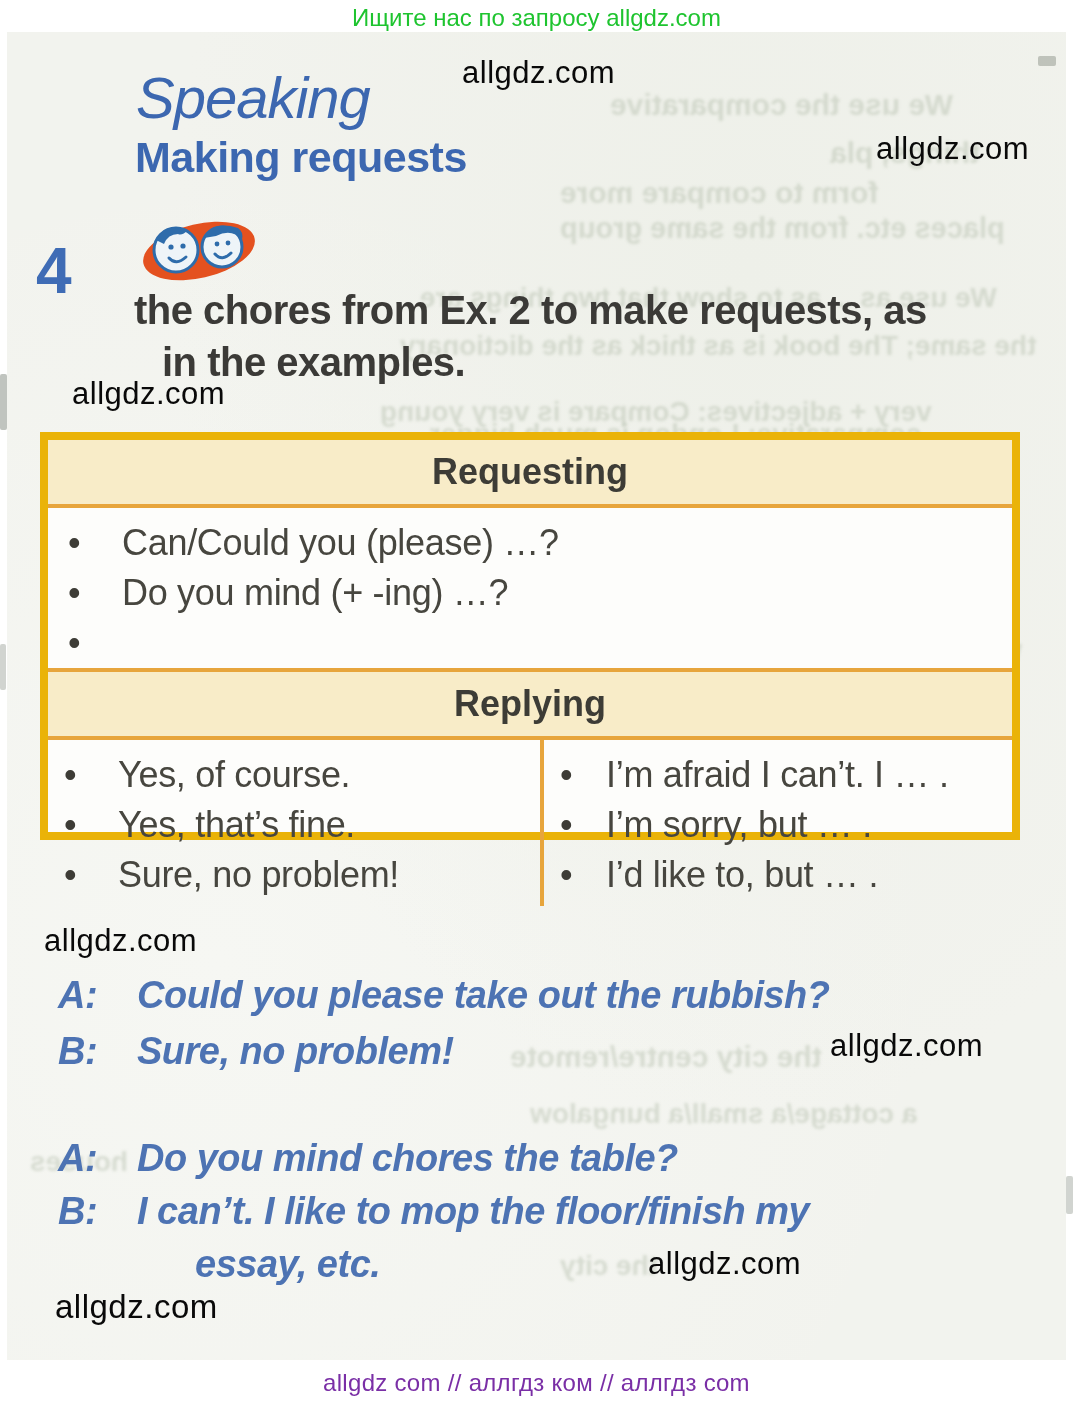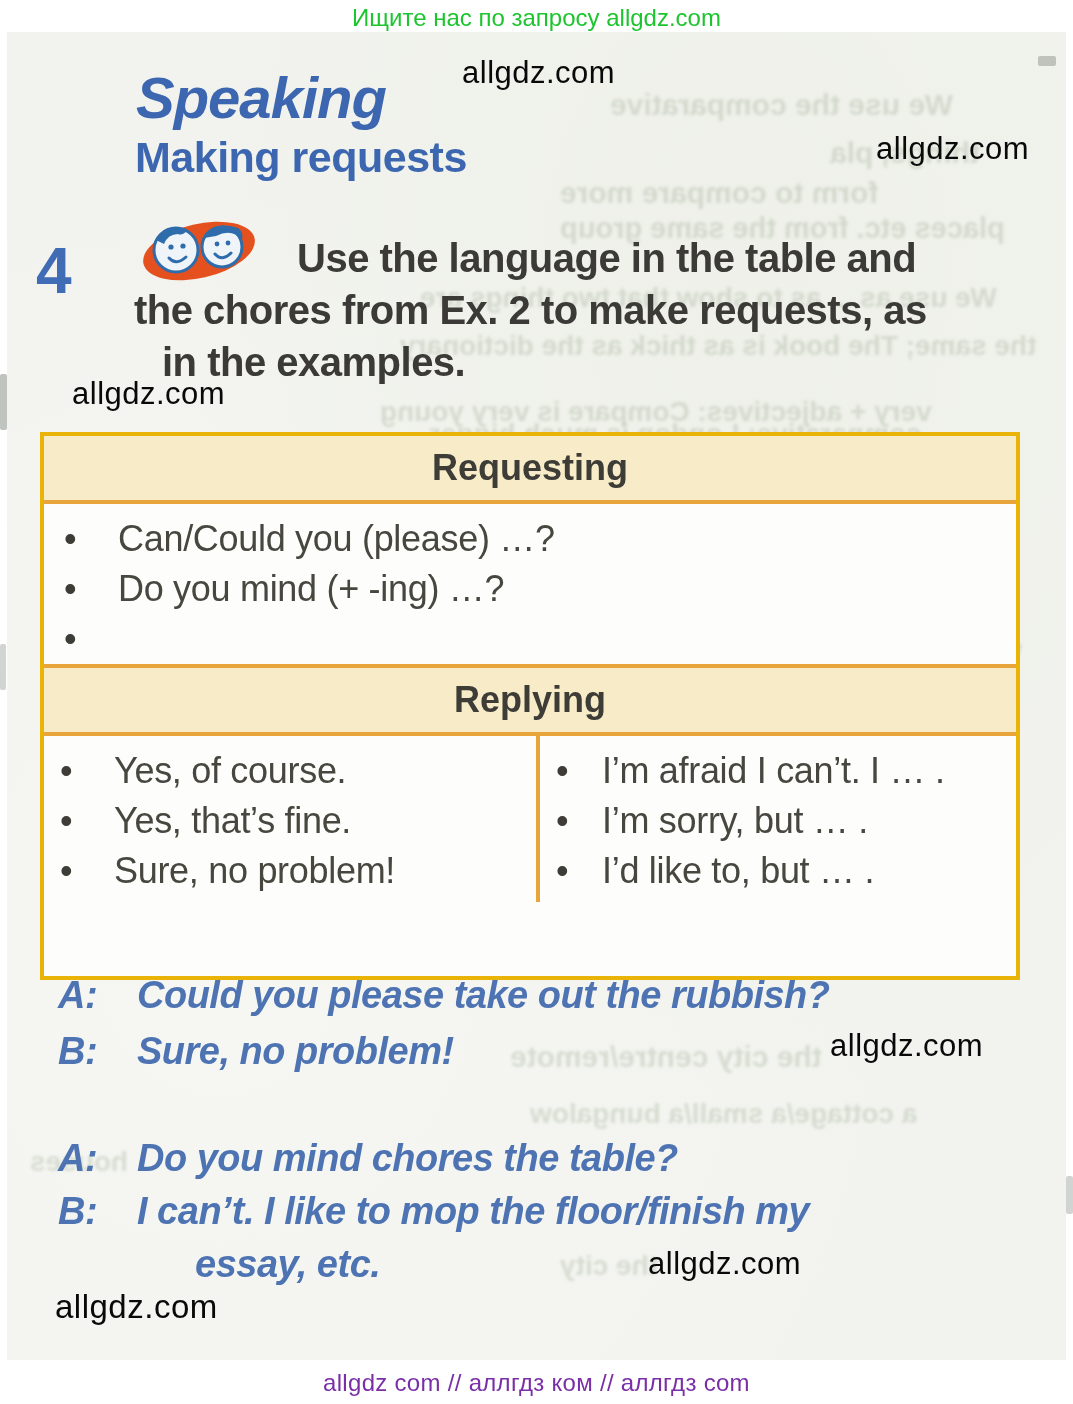--- a/index.html
+++ b/index.html
@@ -12,32 +12,32 @@
   
   .bleed{position:absolute;transform:scaleX(-1);filter:blur(1.6px);opacity:.5;color:#b9c2b1;
          font-weight:700;white-space:nowrap;}
   .bleed.strong{opacity:.6;color:#aab5a4;}
   
   .banner{position:absolute;left:0;top:4px;width:1073px;text-align:center;font-size:24px;
           font-weight:500;}
   
   .wm{position:absolute;color:#090909;font-size:31px;letter-spacing:.5px;white-space:nowrap;}
   
-  .h-title{position:absolute;left:136px;top:64px;font-size:58px;font-weight:700;font-style:italic;
+  .h-title{position:absolute;left:136px;top:64px;font-size:58px;font-weight:400;font-style:italic;
            letter-spacing:-1px;}
   .h-sub{position:absolute;left:135px;top:133px;font-size:43px;font-weight:700;letter-spacing:-.5px;}
   
   .ex-num{position:absolute;left:36px;top:234px;font-size:64px;font-weight:700;}
   .ex-icon{position:absolute;left:138px;top:214px;width:122px;height:74px;}
   .instr{position:absolute;font-size:40px;font-weight:700;color:#3b3a37;white-space:nowrap;
          letter-spacing:-.5px;}
   .i1{left:297px;top:236px;} .i2{left:134px;top:288px;} .i3{left:134px;top:340px;margin-left:28px;}
   
-  .gtable{position:absolute;left:40px;top:432px;width:980px;height:548px;box-sizing:border-box;
-          border:4px solid #eab308;background:#fdfdfb;}
+  .gtable{position:absolute;left:40px;top:432px;width:980px;height:408px;box-sizing:border-box;
+          border:8px solid #eab308;background:#fdfdfb;}
   .band{height:64px;background:#f8ecc8;border-bottom:4px solid #e7a53c;display:flex;
         align-items:center;justify-content:center;font-size:36px;font-weight:700;color:#3d3c36;}
   .tbody1{height:164px;border-bottom:4px solid #e7a53c;box-sizing:border-box;padding:10px 0 0 16px;}
   .li{display:flex;line-height:50px;font-size:36px;color:#47463f;letter-spacing:-.3px;}
   .li .b{width:54px;padding-left:4px;color:#3d3c36;}
   .tbody2{display:flex;height:166px;}
   .col-l{width:492px;box-sizing:border-box;padding:10px 0 0 12px;}
   .vdiv{width:4px;background:#e7a53c;}
   .col-r{flex:1;box-sizing:border-box;padding:10px 0 0 12px;}
   .col-r .li .b{width:46px;}
@@ -112,21 +112,20 @@
     <circle cx="45" cy="32" r="2.6" fill="#2e6cab"></circle>
     <path d="M31 44 Q38 52 48 43" stroke="#2e6cab" stroke-width="3" fill="none" stroke-linecap="round"></path>
 
     <circle cx="84" cy="33" r="20" fill="#eef4f8" stroke="#2e6cab" stroke-width="3"></circle>
     <path d="M66 24 Q74 6 100 14 Q106 18 104 26 Q94 14 78 22 Z" fill="#2e6cab"></path>
     <circle cx="79" cy="30" r="2.4" fill="#2e6cab"></circle>
     <circle cx="90" cy="29" r="2.4" fill="#2e6cab"></circle>
     <path d="M77 40 Q84 48 93 39" stroke="#2e6cab" stroke-width="3" fill="none" stroke-linecap="round"></path>
   </svg>
 
-  <div class="instr i1">Use the language in the table and</div>
   <div class="instr i2">the chores from Ex. 2 to make requests, as</div>
   <div class="instr i3">in the examples.</div>
 
   <div class="gtable">
     <div class="band">
       <span>Requesting</span>
     </div>
     <div class="tbody1">
       <div class="li">
         <span class="b">•</span>

